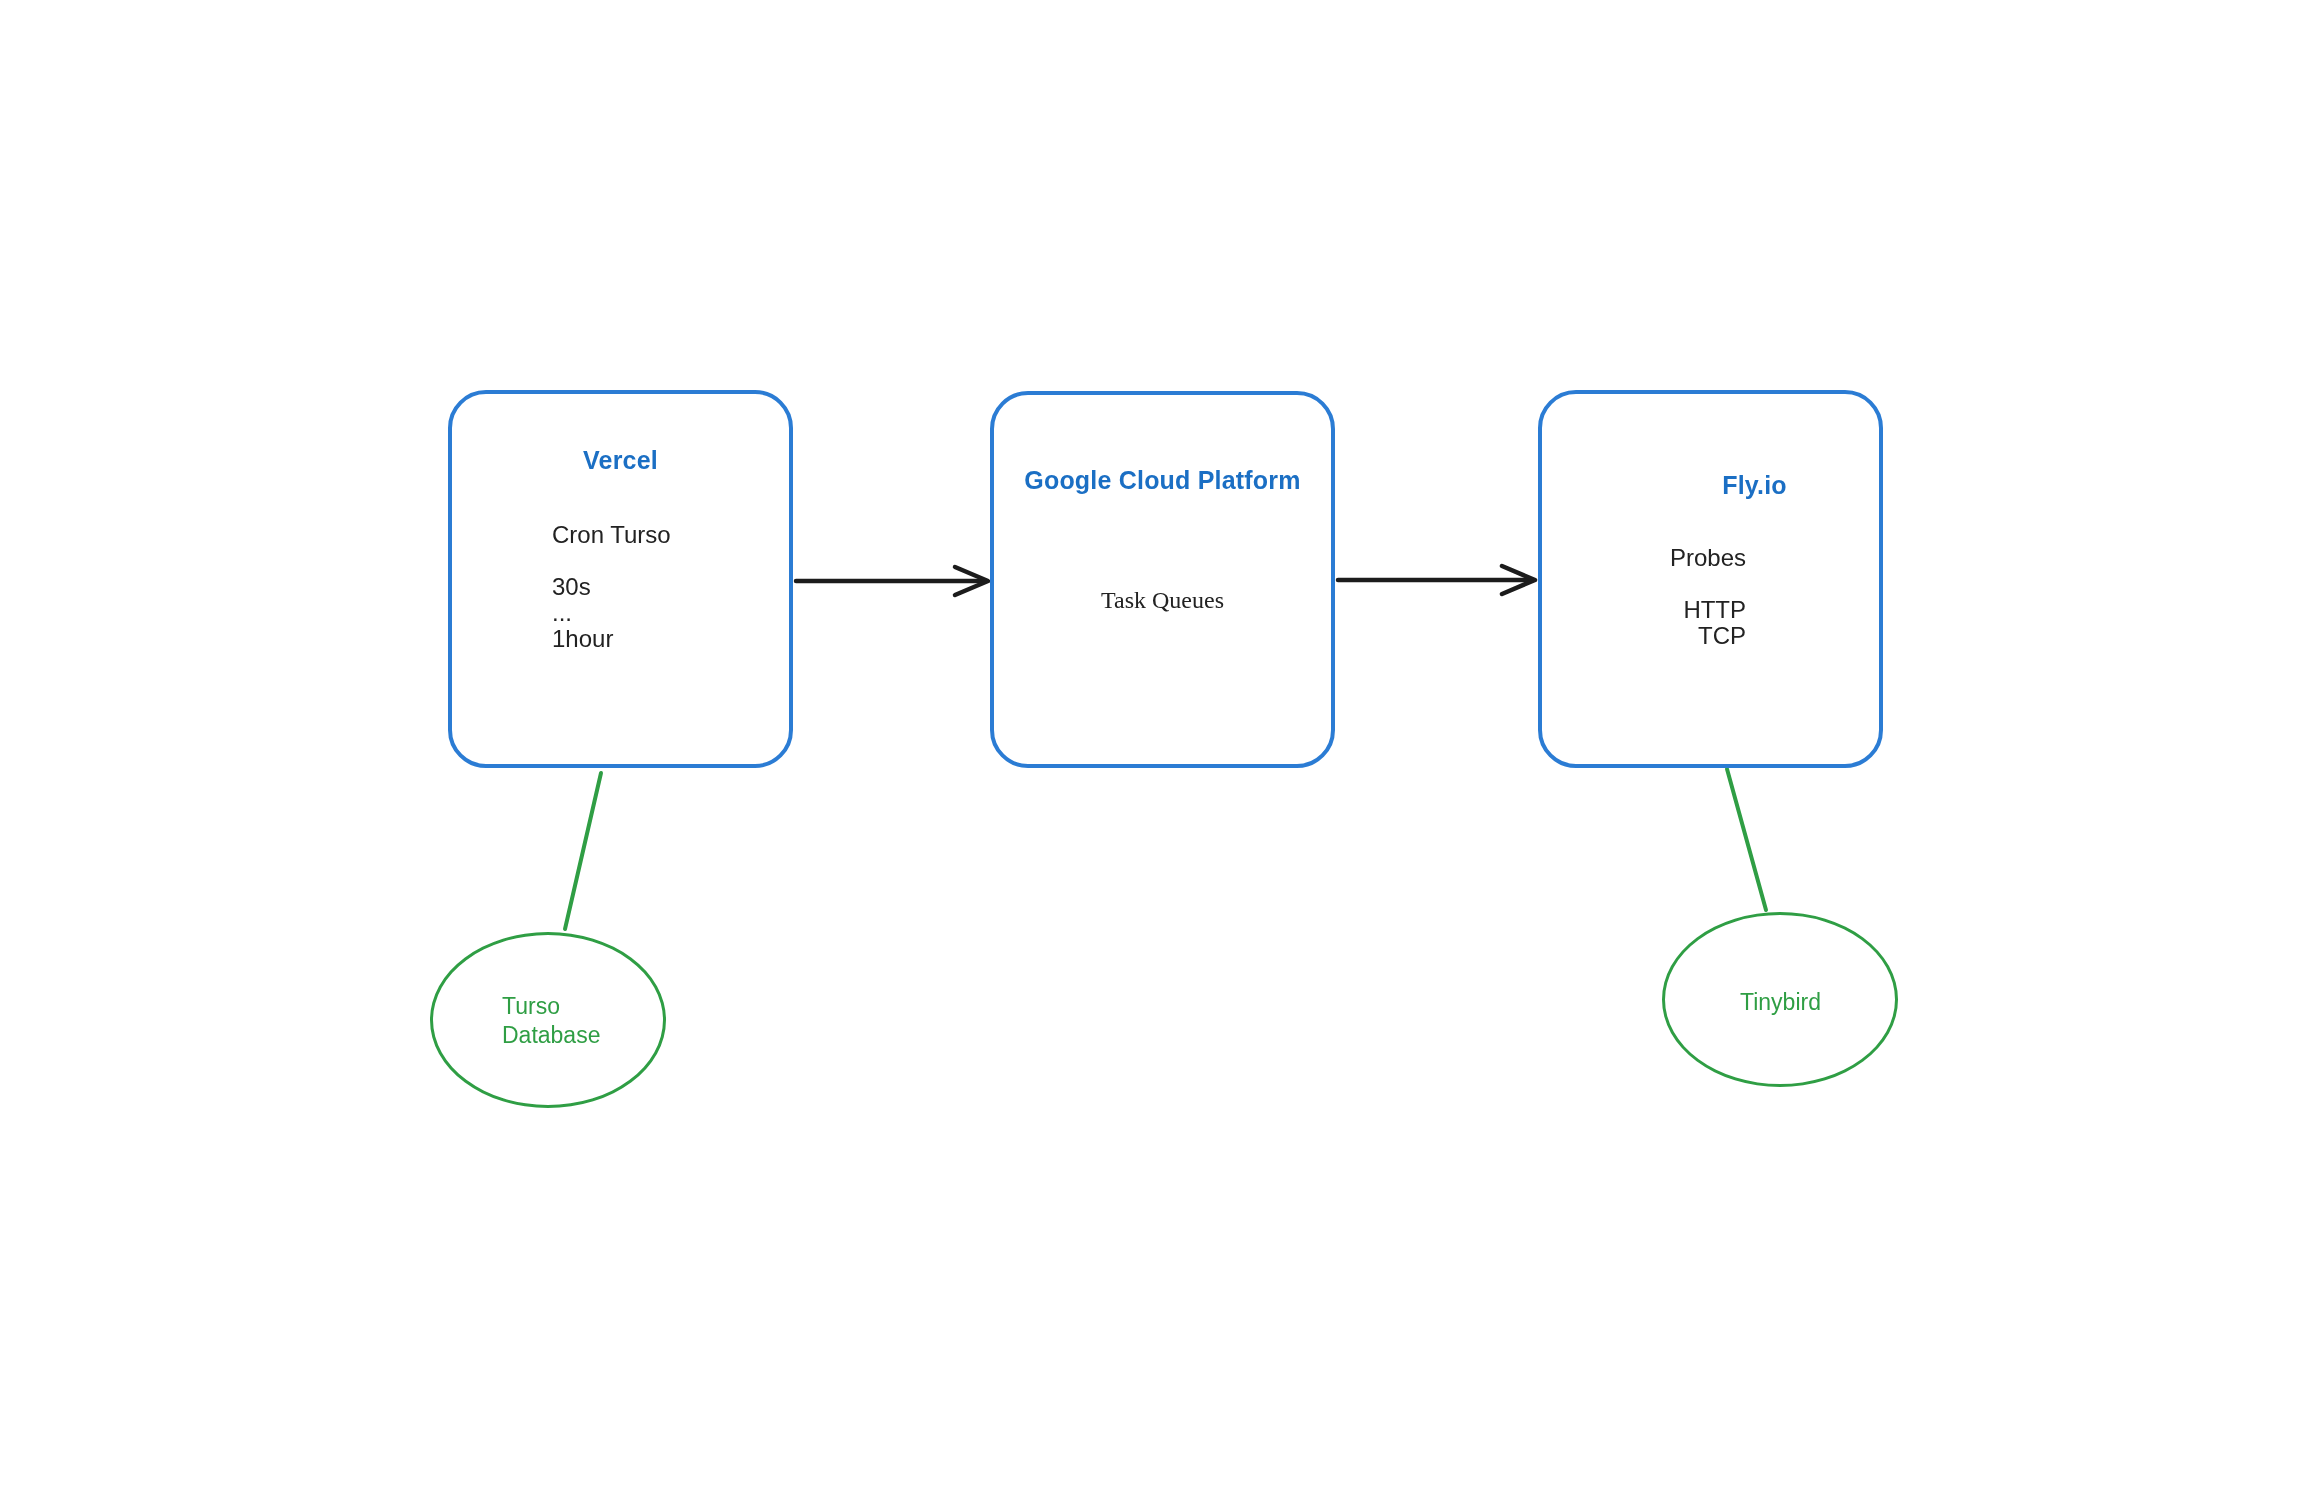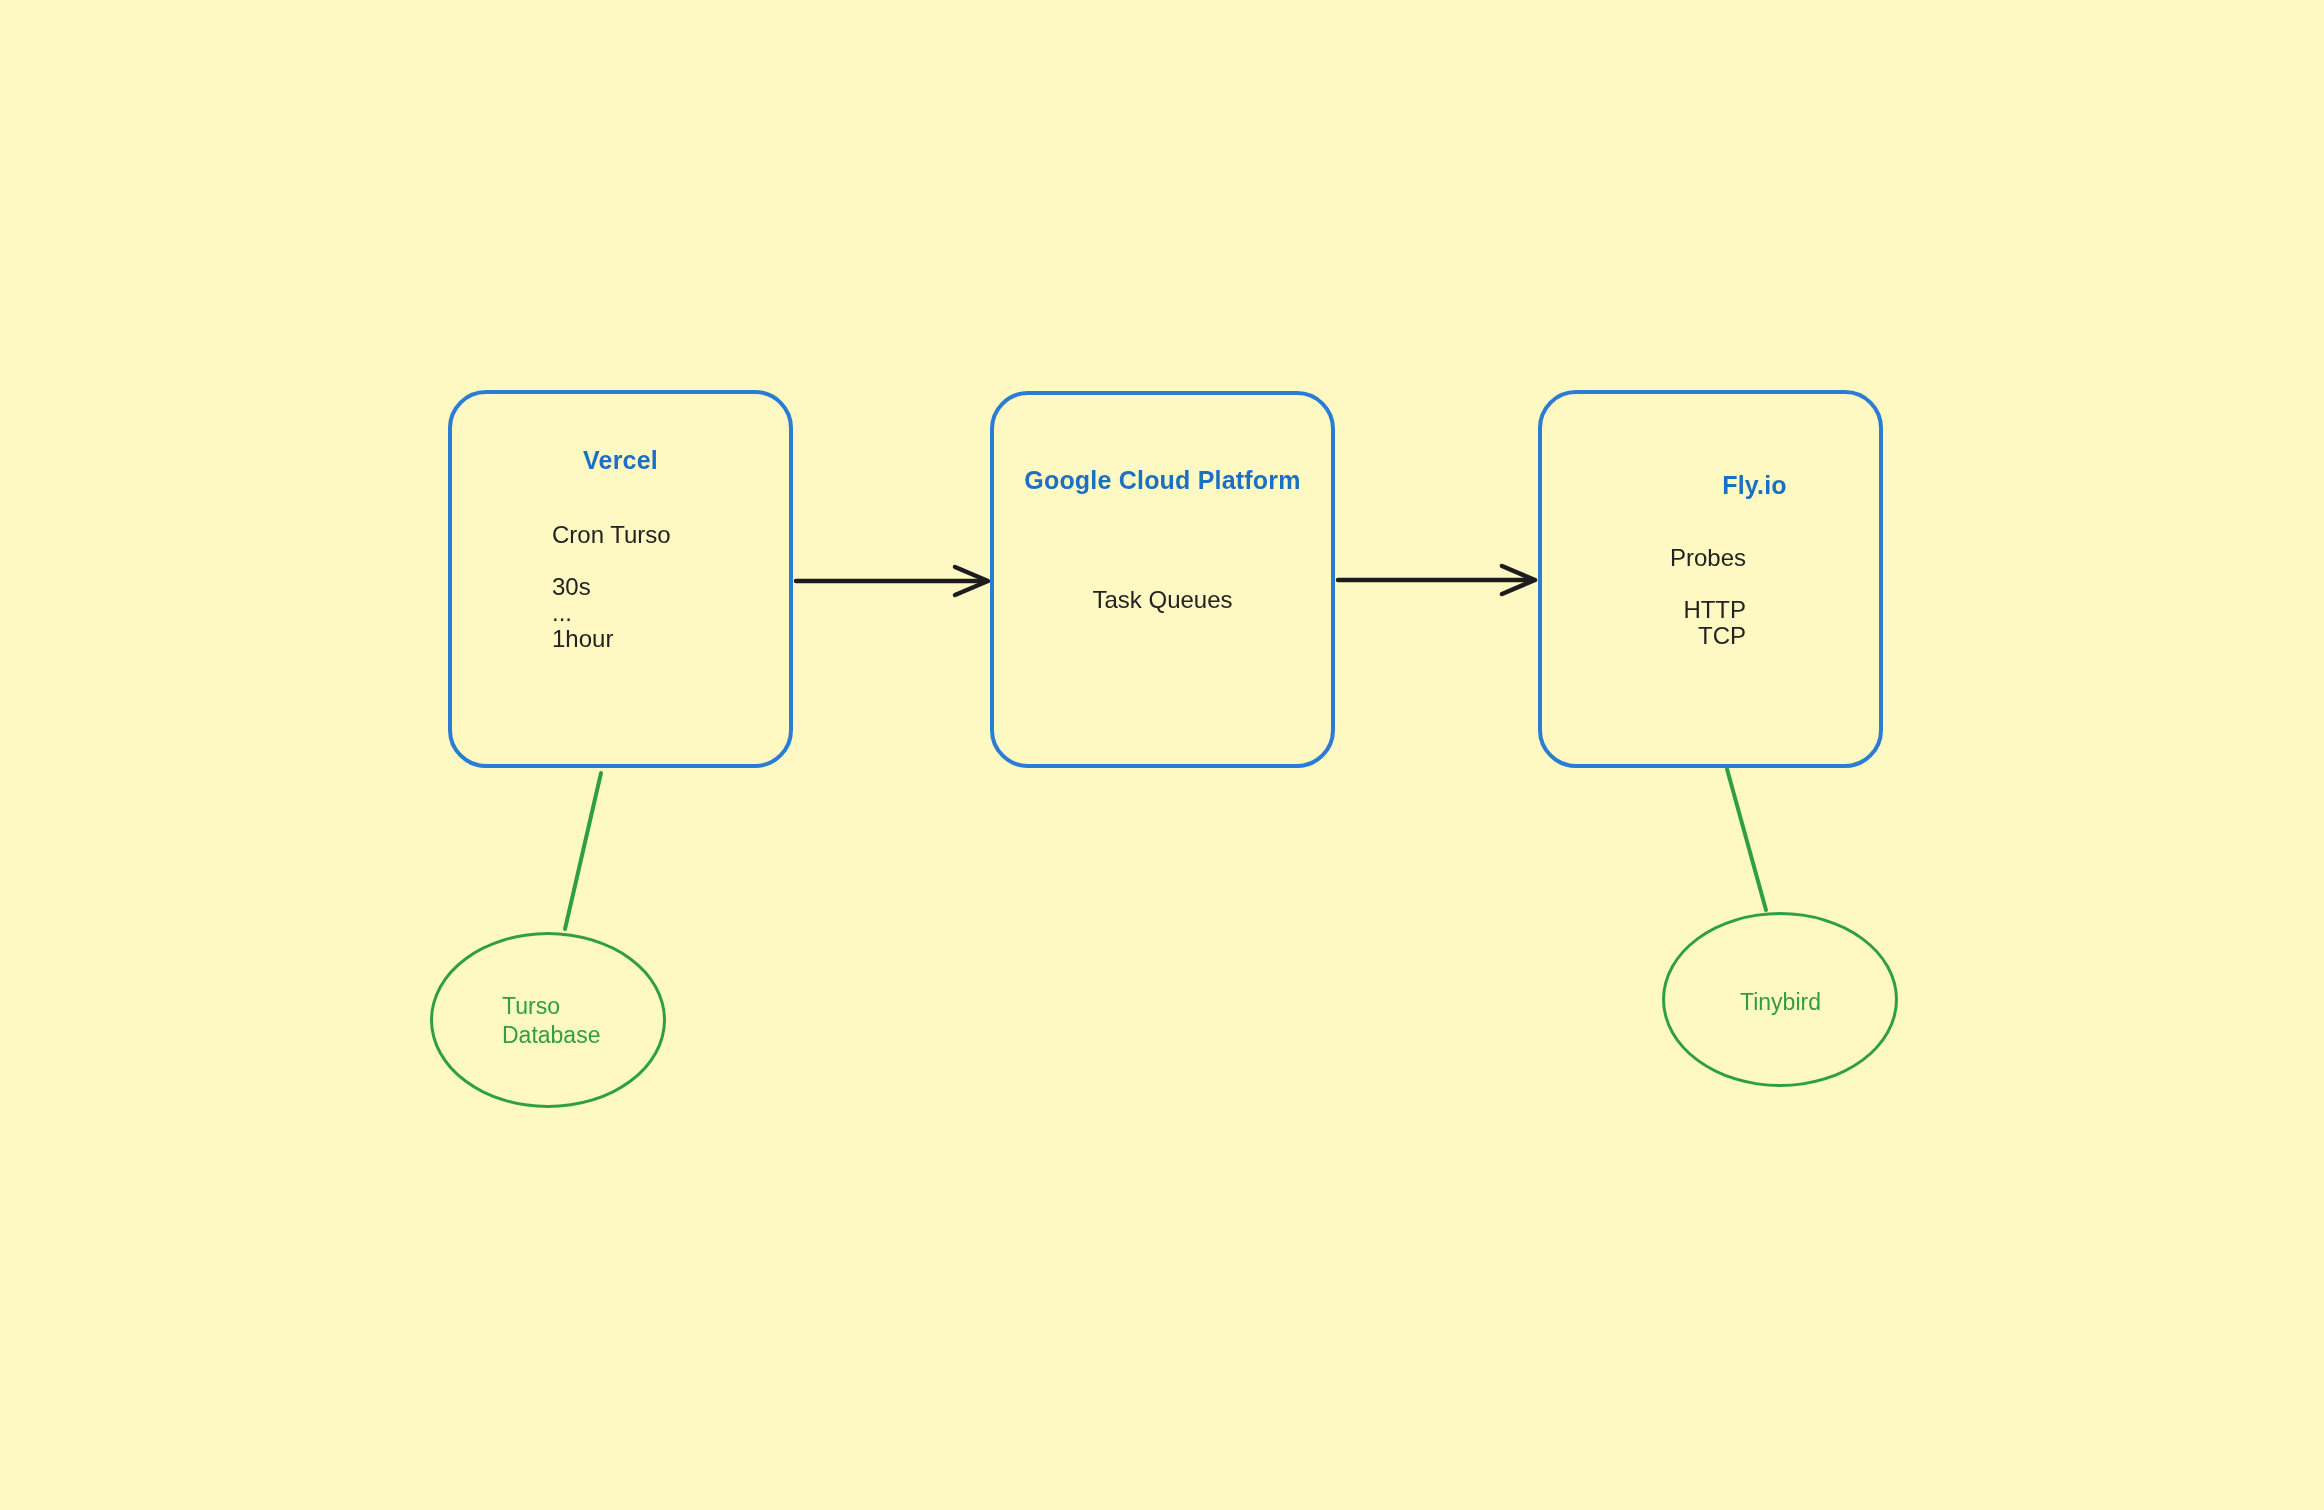--- a/index.html
+++ b/index.html
@@ -5,21 +5,21 @@
   html, body {
     margin: 0;
     padding: 0;
     background: #3a4a52;
     font-family: "Liberation Sans", sans-serif;
   }
   #canvas {
     position: relative;
     width: 2324px;
     height: 1510px;
-    background: #fef9c3;
+    background: #ffffff;
     overflow: hidden;
   }
   .layer {
     position: absolute;
     left: 0;
     top: 0;
     pointer-events: none;
   }
   
   .node {
@@ -50,21 +50,21 @@
   #node-gcp    .node-title { top: 55px; margin-top: 16px; }
   #node-flyio  .node-title { top: 77px; padding-left: 44px; }
 
   .node-body {
     position: absolute;
     color: #222222;
     font-size: 24px;
     line-height: 26px;
   }
   #node-vercel .node-body { left: 100px; top: 128px; text-align: left; }
-  #node-gcp    .node-body { left: 0; top: 192px; width: 100%; text-align: center; }
+  #node-gcp    .node-body { left: 0; top: 192px; width: 100%; text-align: center; font-family: Liberation Serif, serif; }
   #node-flyio  .node-body { left: 128px; top: 151px; text-align: right; }
 
   .node-body .lead { margin-bottom: 26px; }
 
   
   .db-ellipse {
     position: absolute;
     border: 3.5px solid #2f9e44;
     border-radius: 50%;
     box-sizing: border-box;

